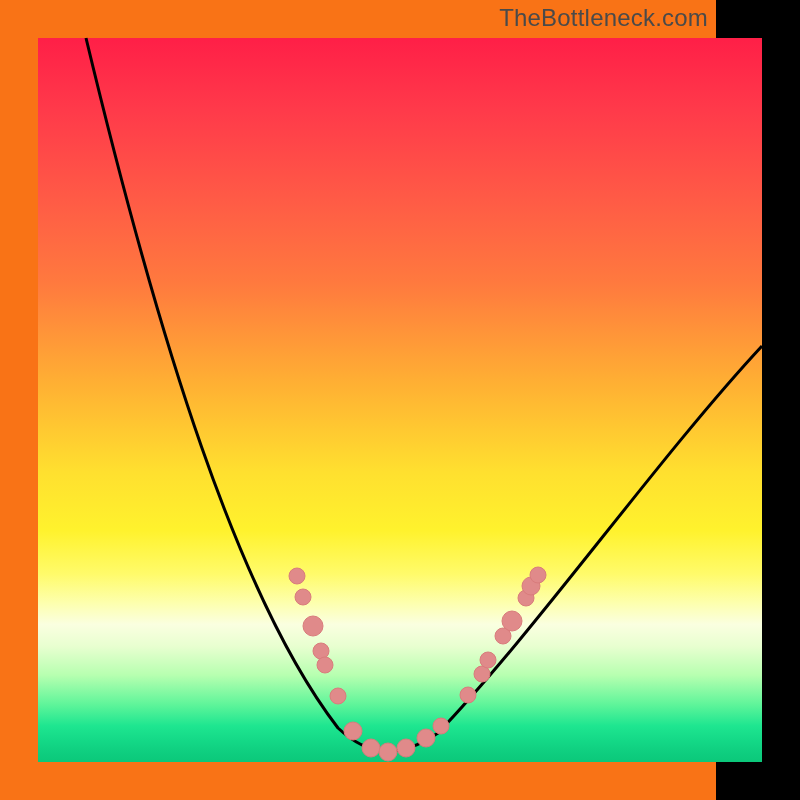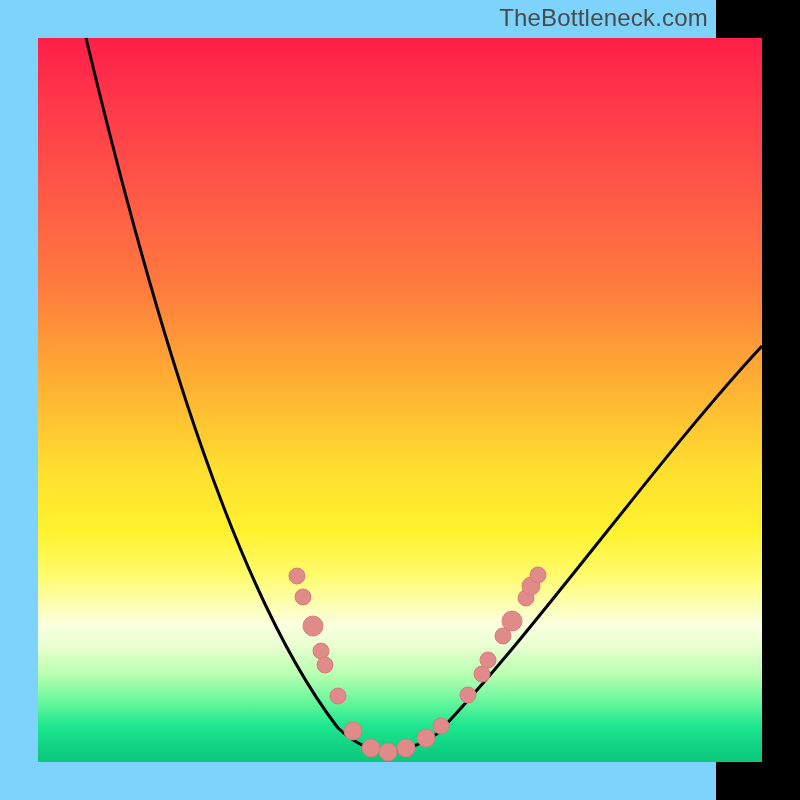--- a/index.html
+++ b/index.html
@@ -10,21 +10,21 @@
     background: #000;
     overflow: hidden;
     font-family: Arial, Helvetica, sans-serif;
   }
   .frame {
     position: absolute;
     left: 0;
     top: 0;
     width: 716px;
     height: 800px;
-    background: #7dd3fc;
+    background: #f97316;
   }
   .plot {
     position: absolute;
     left: 38px;
     top: 38px;
     width: 724px;
     height: 724px;
     
     background: linear-gradient(to bottom,
       #ff1f47 0%,

